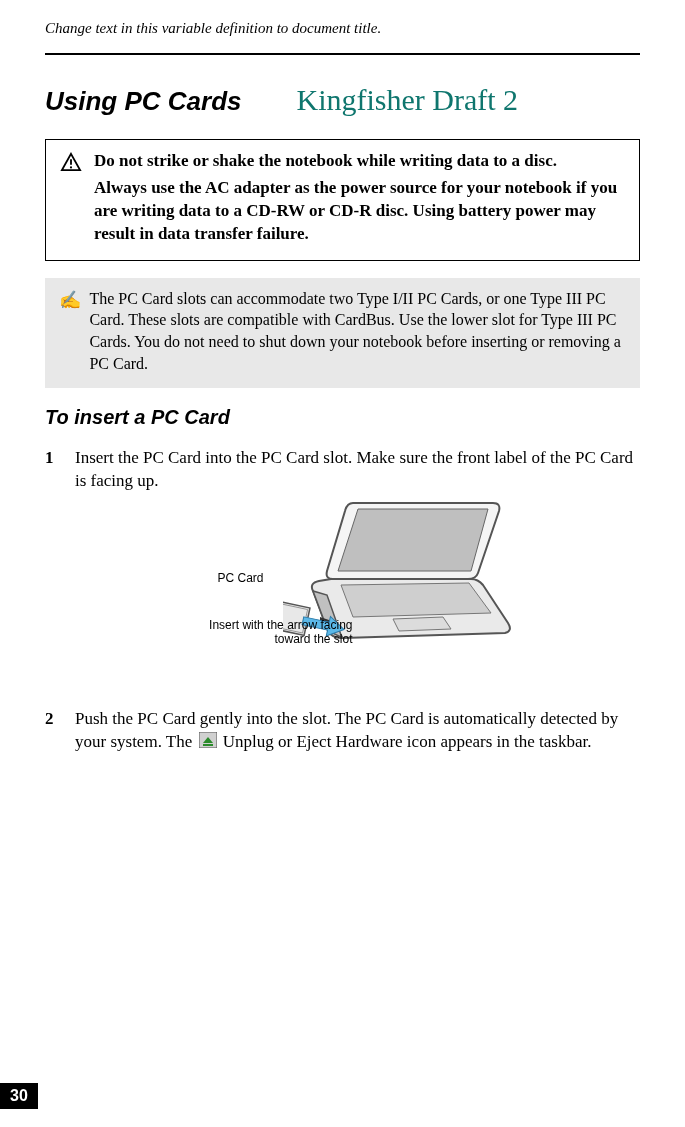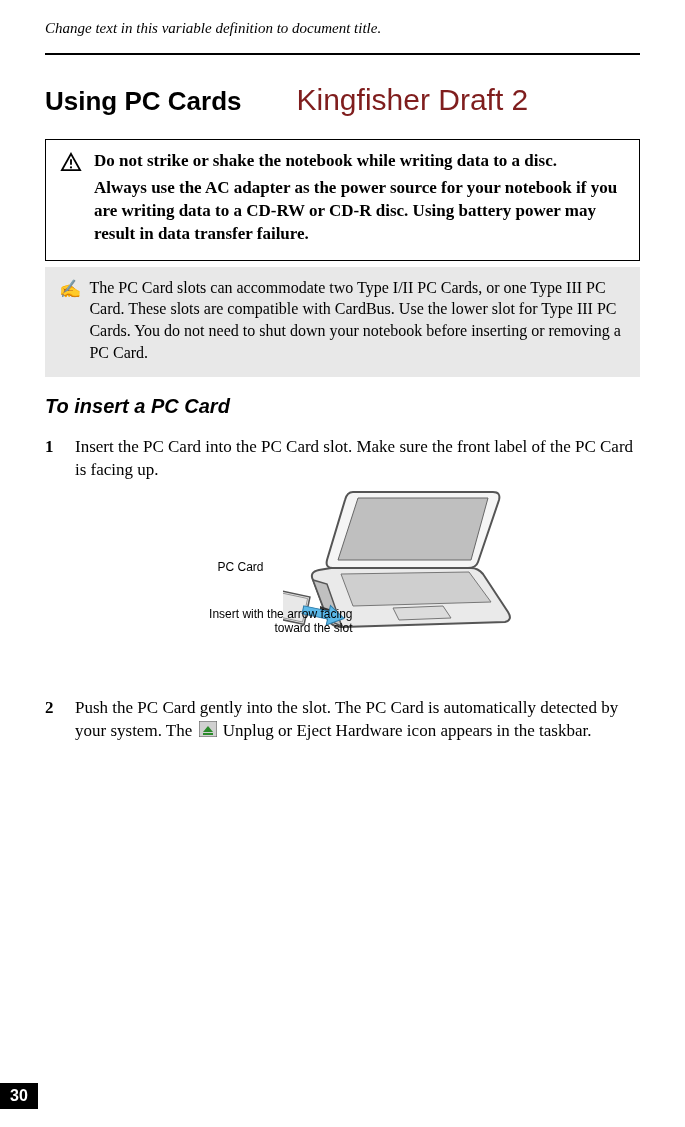--- a/index.html
+++ b/index.html
@@ -21,34 +21,35 @@
       margin-bottom: 28px;
     }
     .title-row {
       display: flex;
       align-items: baseline;
       gap: 55px;
       margin-bottom: 22px;
     }
     .main-heading {
       font-weight: bold;
+      font-style: italic;
       font-size: 26px;
       font-family: Arial, sans-serif;
     }
     .draft-stamp {
-      color: #7f1d1d;
+      color: #0f766e;
       font-size: 30px;
-      font-family: Liberation Sans, sans-serif;
+      font-family: Liberation Serif, serif;
     }
     .warning-box {
       border: 1.5px solid #000;
       padding: 10px 14px 14px 14px;
       display: flex;
       gap: 12px;
-      margin-bottom: 6px;
+      margin-bottom: 17px;
     }
     .warning-icon {
       flex-shrink: 0;
       margin-top: 2px;
     }
     .warning-icon svg {
       width: 22px;
       height: 20px;
     }
     .warning-text {

